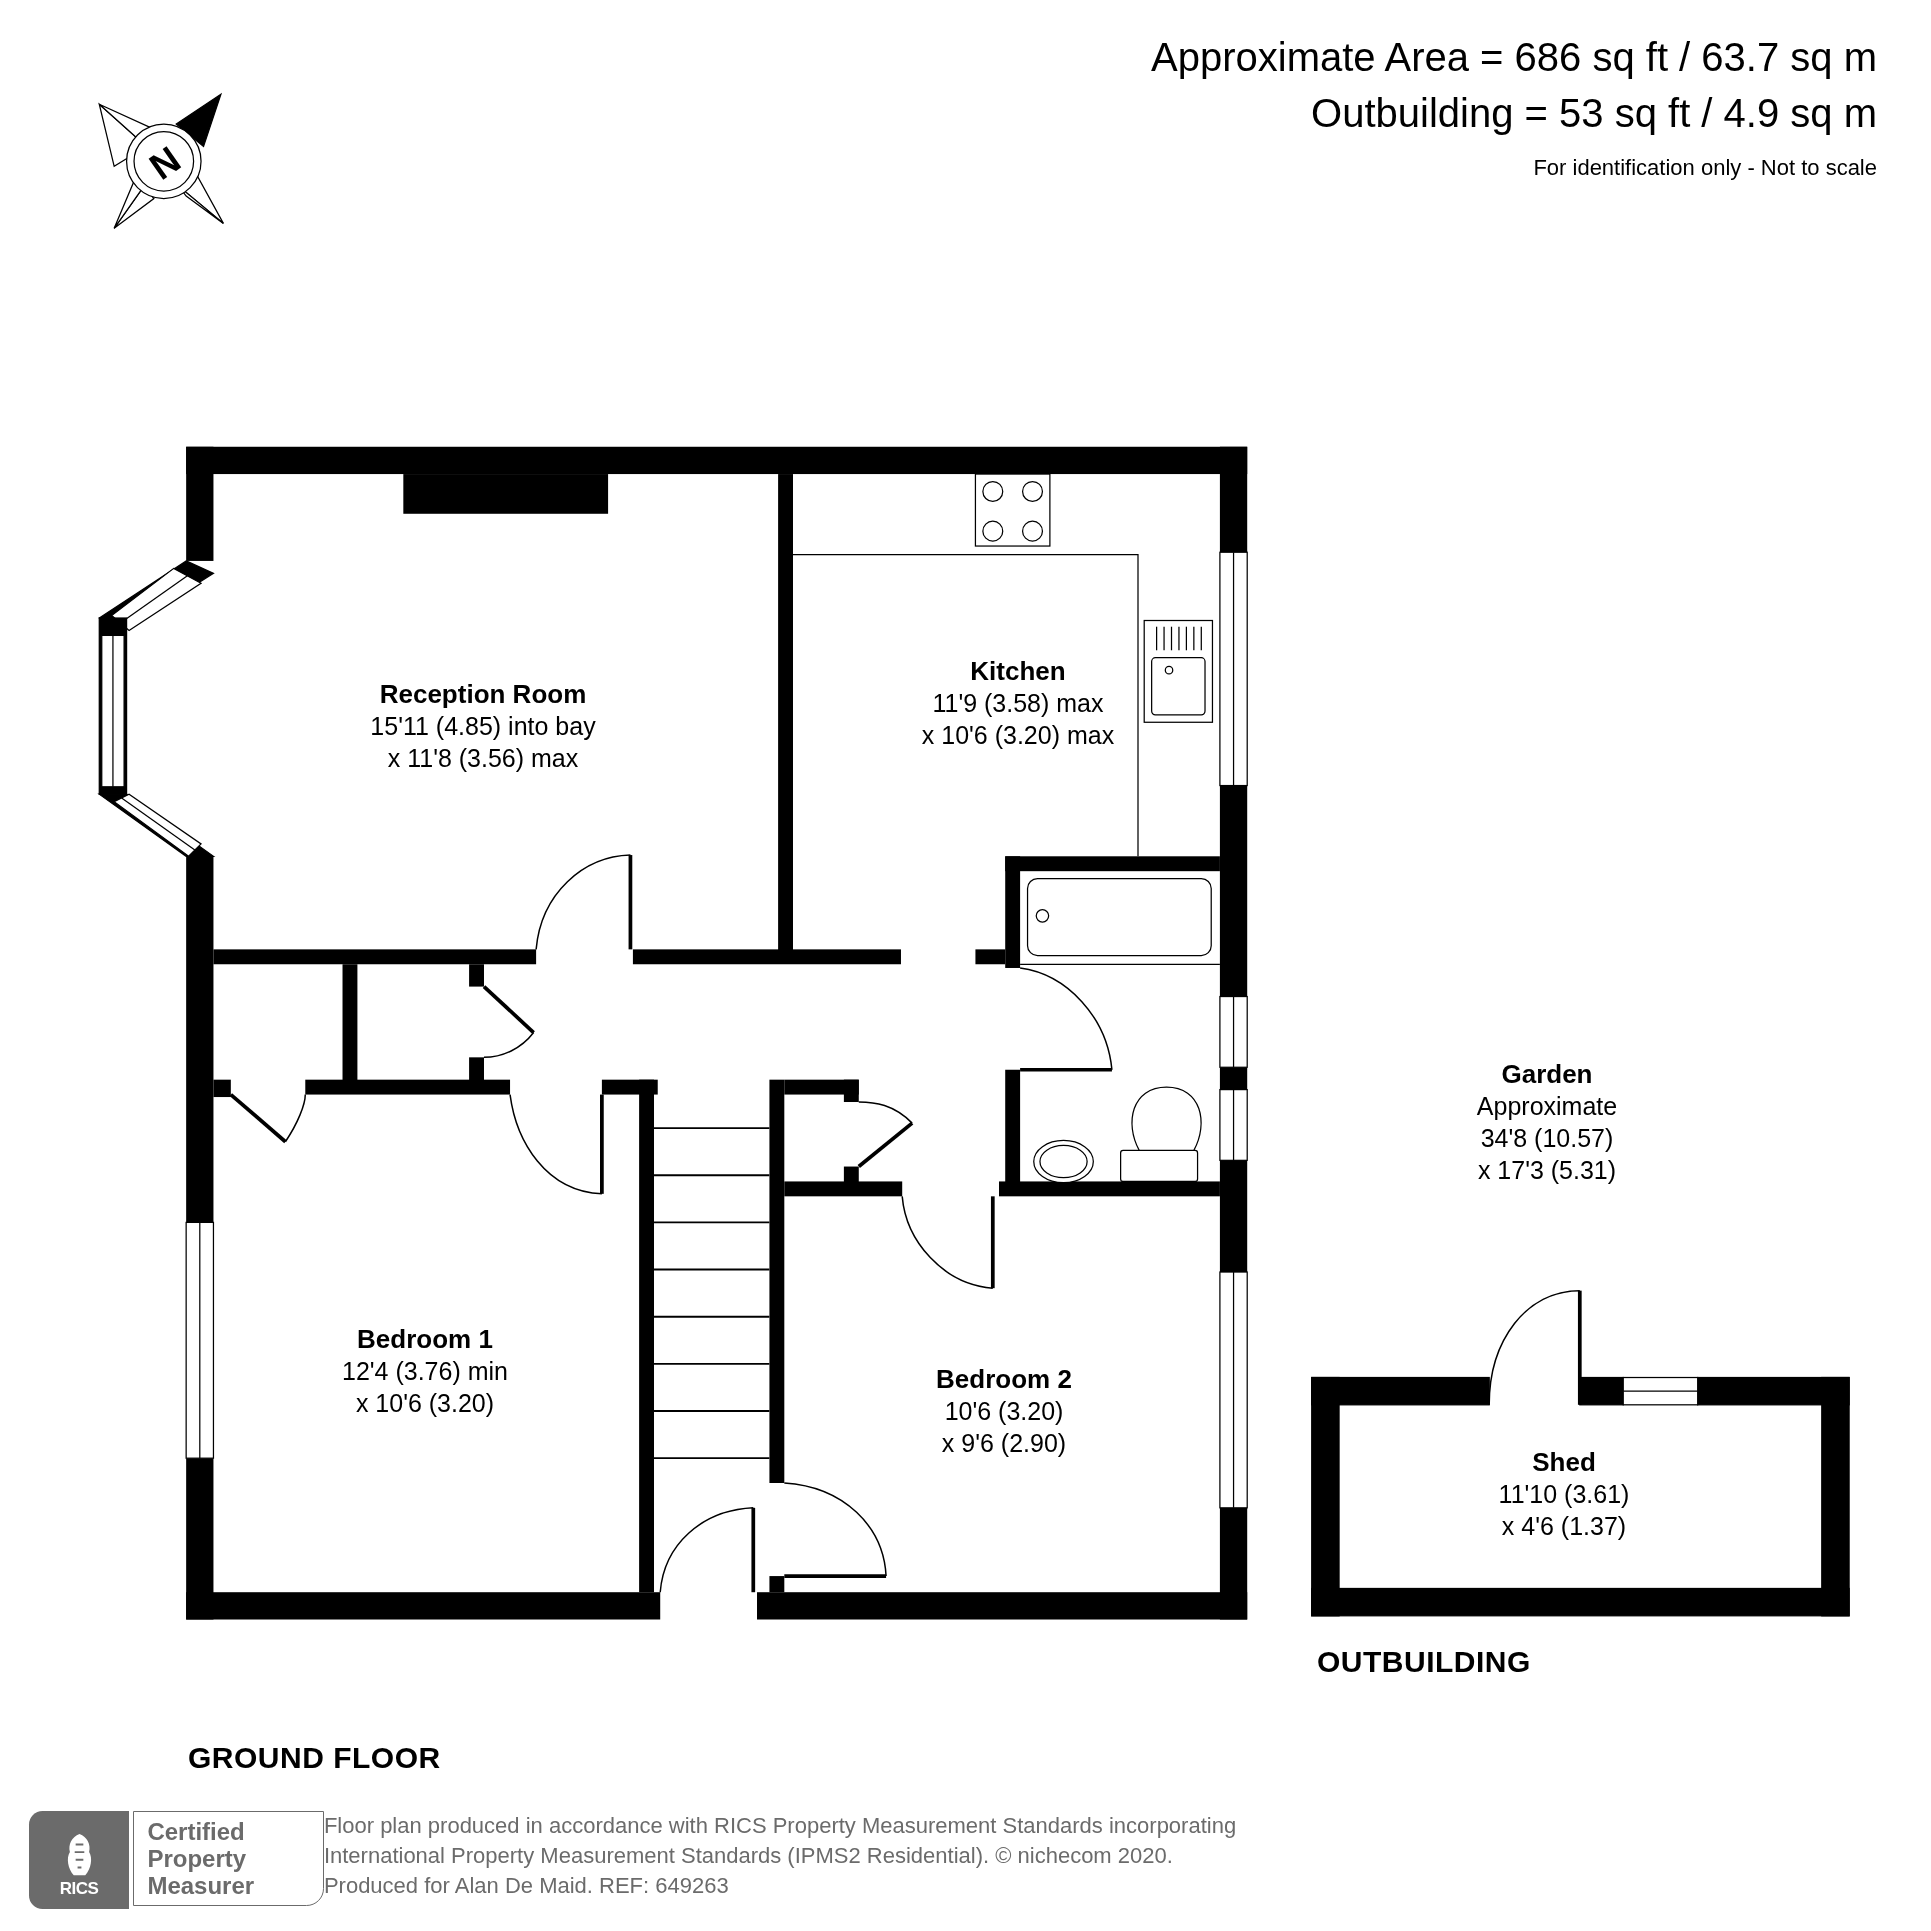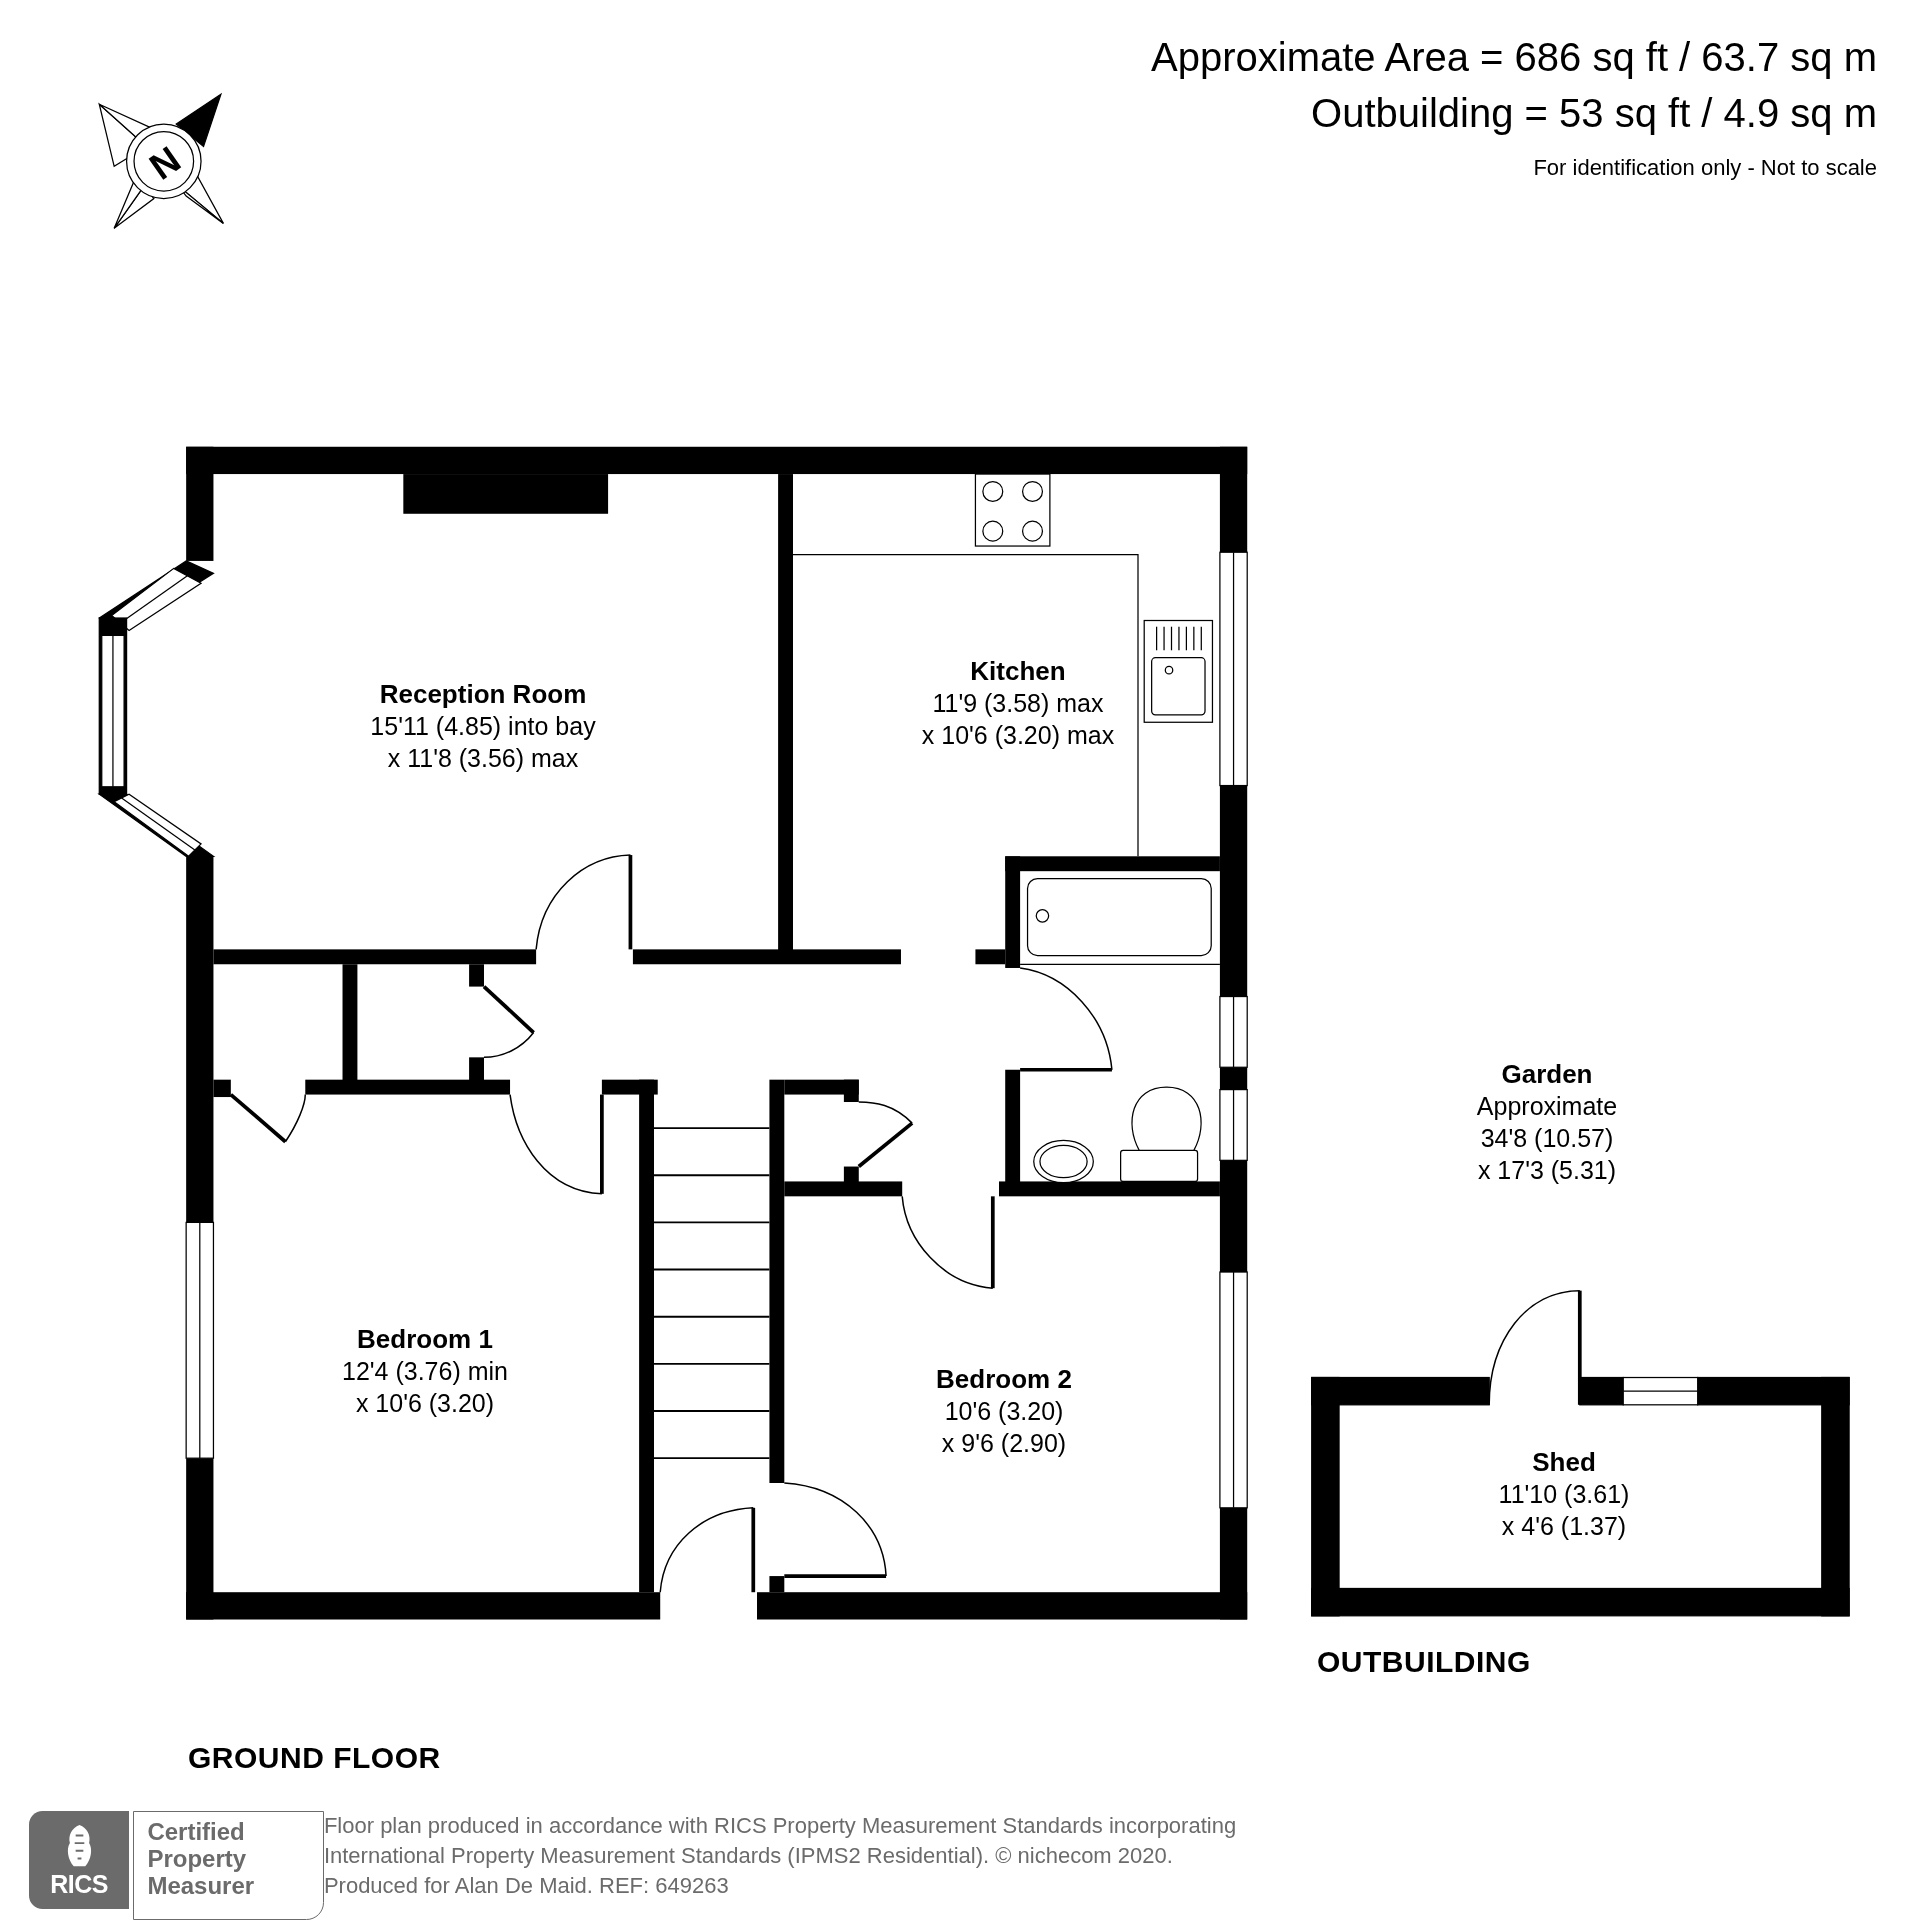--- a/index.html
+++ b/index.html
@@ -7,22 +7,22 @@
   #plan{position:absolute;left:0;top:0;width:1931px;height:1931px;}
   .area-block{position:absolute;right:54px;top:29px;text-align:right;}
   .area-line{font-size:40px;line-height:56px;white-space:nowrap;}
   .area-note{font-size:22px;margin-top:13.5px;}
   .room-label{position:absolute;text-align:center;transform:translateX(-50%);white-space:nowrap;}
   .room-name{font-weight:bold;font-size:26px;line-height:32px;}
   .room-dim{font-size:25px;line-height:32px;}
   .floor-title{position:absolute;font-weight:bold;font-size:30px;letter-spacing:0.5px;}
   .footer{position:absolute;left:29px;top:1811px;display:flex;align-items:flex-start;}
   .rics-badge{width:100px;height:98px;background:#6b6b6b;border-radius:13.5px 0 0 13.5px;color:#fff;display:flex;flex-direction:column;align-items:center;justify-content:flex-end;padding-bottom:9.7px;box-sizing:border-box;}
-  .rics-text{font-weight:bold;font-size:25px;letter-spacing:-0.5px;}
-  .cert-box{width:191px;height:109px;border:1.9px solid #6b6b6b;border-left:none;border-radius:0 0 17.4px 0;margin-left:3.9px;box-sizing:border-box;padding:5.8px 13.5px;color:#6b6b6b;font-weight:bold;font-size:24px;line-height:27px;border-left:1.9px solid #6b6b6b;}
+  .rics-text{font-weight:bold;font-size:17px;letter-spacing:-0.5px;}
+  .cert-box{width:191px;height:95px;border:1.9px solid #6b6b6b;border-left:none;border-radius:0 0 17.4px 0;margin-left:3.9px;box-sizing:border-box;padding:5.8px 13.5px;color:#6b6b6b;font-weight:bold;font-size:24px;line-height:27px;border-left:1.9px solid #6b6b6b;}
   .footer-text{color:#6b6b6b;font-size:22px;line-height:30px;}
 </style>
 </head>
 <body>
 
 <svg id="plan" viewBox="0 0 1556 1556" xmlns="http://www.w3.org/2000/svg">
 
   <g stroke="#000" stroke-width="1" fill="#fff">
     <polygon points="80,84 118,118 92,134"></polygon>
     <polygon points="80,84 124,104 118,118"></polygon>

